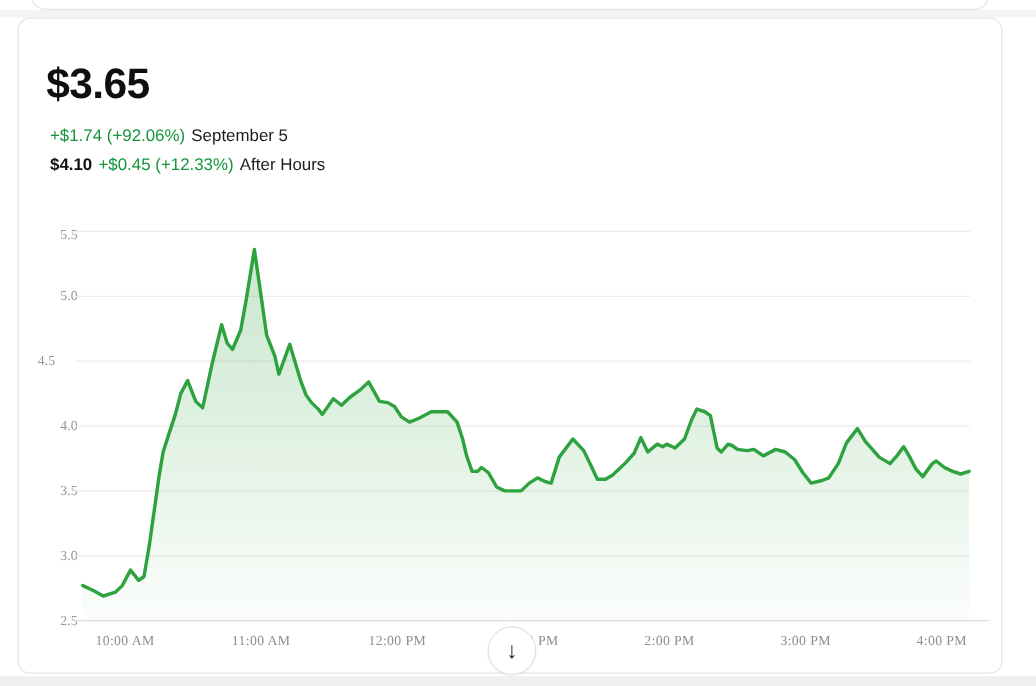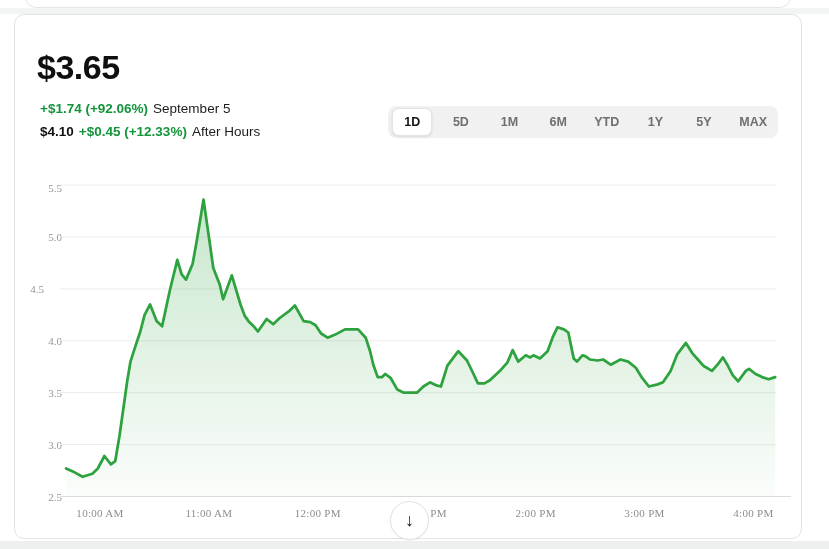--- a/index.html
+++ b/index.html
@@ -28,21 +28,21 @@
 
   .card {
     position: absolute; left: 14px; top: 14px; width: 788px; height: 525px;
     background: #fff; border: 1px solid #e3e3e3; border-radius: 10px; z-index: 1;
   }
 
   .company { position: absolute; left: 40px; top: 23px; font-size: 14.5px; color: #202020; z-index: 2; }
   .price   { position: absolute; left: 37px; top: 48px; font-size: 34px; font-weight: 700; color: #0f0f0f; letter-spacing: -0.5px; z-index: 2; }
   .row1    { position: absolute; left: 40px; top: 101px; font-size: 13.5px; color: #1c1c1c; z-index: 2; }
   .row2    { position: absolute; left: 40px; top: 124px; font-size: 13.5px; color: #1c1c1c; z-index: 2; }
-  .green   { font-weight: 700; }
+  .green   { font-weight: 400; }
   .bold-dark { font-weight: 700; color: #111; }
   .row1 span, .row2 span { margin-right: 5px; }
 
   .tabs {
     position: absolute; left: 388px; top: 106px; width: 390px; height: 32px;
     background: #f1f1f1; border-radius: 8px; display: flex; align-items: stretch; z-index: 4;
   }
   .tab {
     flex: 1; display: flex; align-items: center; justify-content: center;
     font-size: 12.5px; font-weight: 600; color: #6f6f6f; cursor: pointer;
@@ -81,46 +81,20 @@
 
   <div class="price">$3.65</div>
 
   <div class="row1">
     <span class="green" style="color: rgb(19, 149, 59);">+$1.74 (+92.06%)</span><span>September 5</span>
   </div>
   <div class="row2">
     <span class="bold-dark">$4.10</span><span class="green" style="color: rgb(19, 149, 59);">+$0.45 (+12.33%)</span><span>After Hours</span>
   </div>
 
-  <div class="tabs" id="range-tabs">
-      <div class="tab active">
-        <span class="pill">1D</span>
-      </div>
-      <div class="tab">
-        <span class="pill">5D</span>
-      </div>
-      <div class="tab">
-        <span class="pill">1M</span>
-      </div>
-      <div class="tab">
-        <span class="pill">6M</span>
-      </div>
-      <div class="tab">
-        <span class="pill">YTD</span>
-      </div>
-      <div class="tab">
-        <span class="pill">1Y</span>
-      </div>
-      <div class="tab">
-        <span class="pill">5Y</span>
-      </div>
-      <div class="tab">
-        <span class="pill">MAX</span>
-      </div>
-    </div>
 
   <div id="y-labels">
       <div class="axis-label y-tick" style="left: 34px; top: 489.5px;">2.5</div>
       <div class="axis-label y-tick" style="left: 34px; top: 437.6px;">3.0</div>
       <div class="axis-label y-tick" style="left: 34px; top: 385.7px;">3.5</div>
       <div class="axis-label y-tick" style="left: 34px; top: 333.8px;">4.0</div>
       <div class="axis-label y-tick" style="left: 16px; top: 281.9px;">4.5</div>
       <div class="axis-label y-tick" style="left: 34px; top: 230px;">5.0</div>
       <div class="axis-label y-tick" style="left: 34px; top: 181px;">5.5</div>
     </div>

